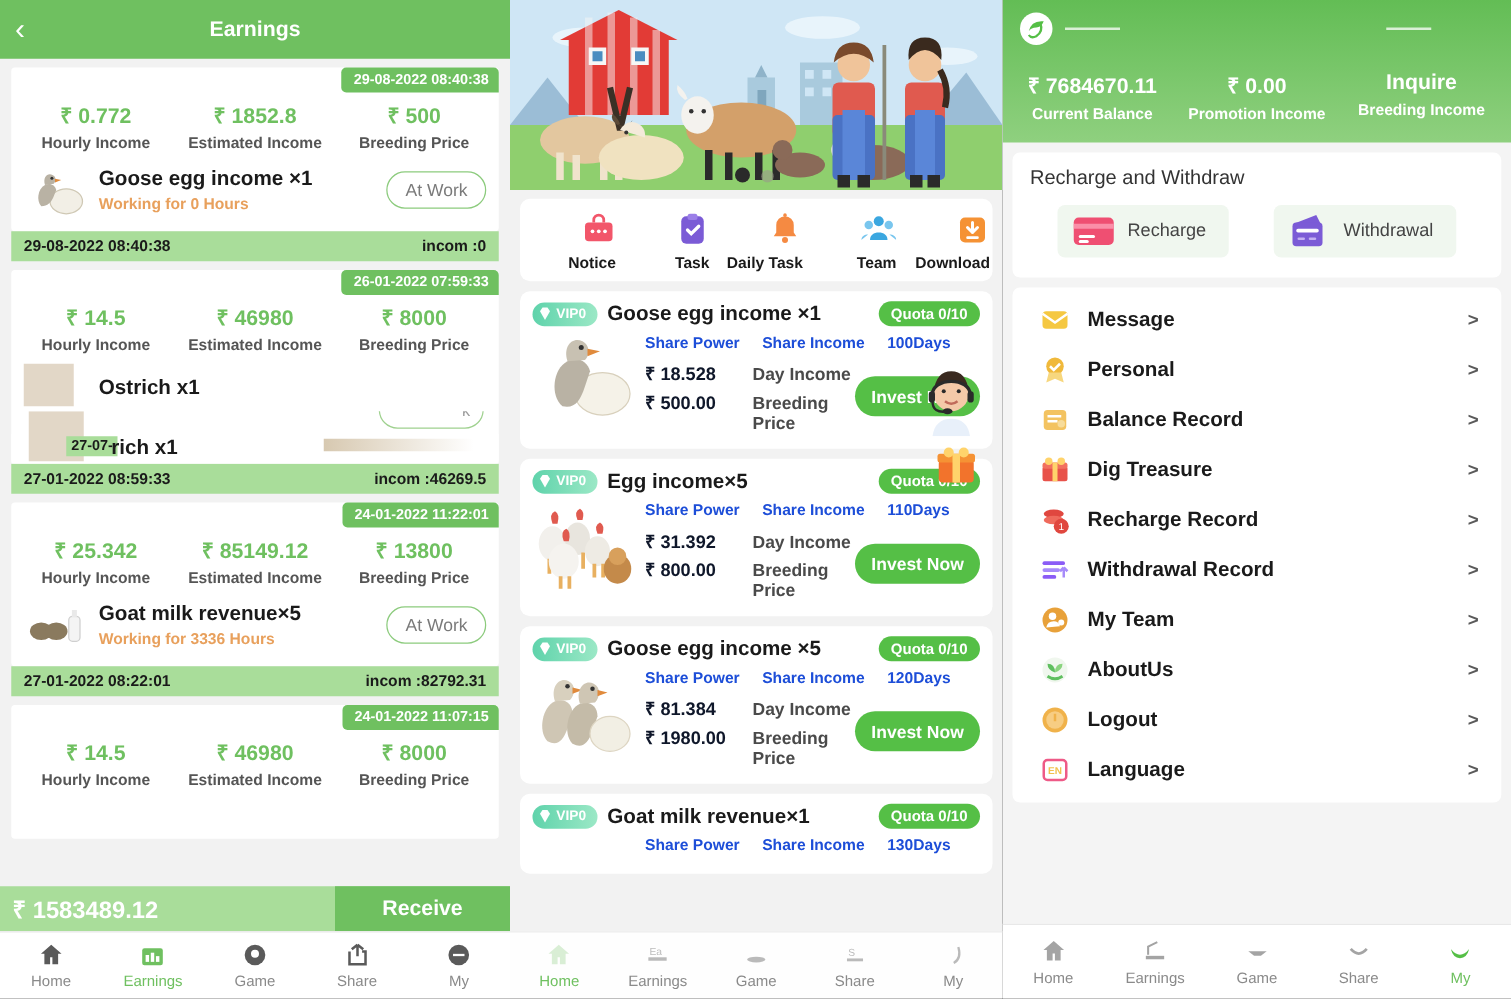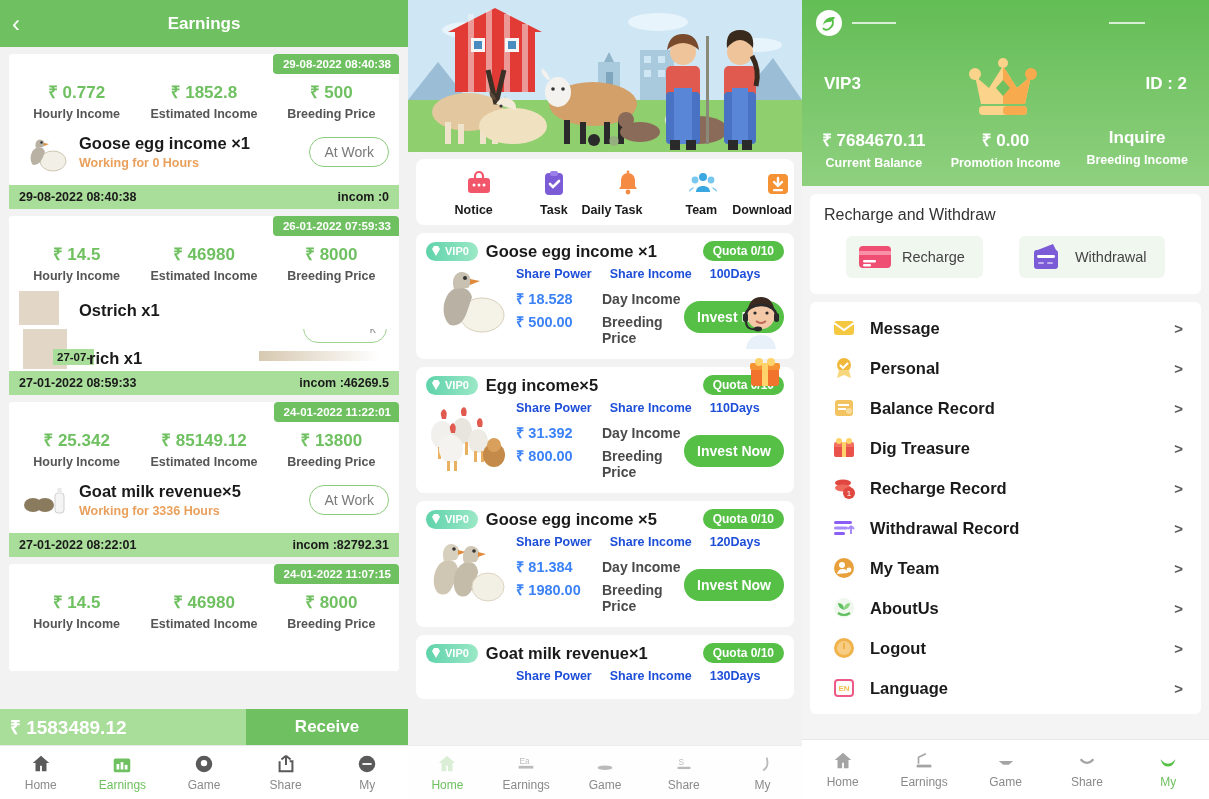--- a/index.html
+++ b/index.html
@@ -64,21 +64,21 @@
   }
   .glitch-smear { position: absolute; right: 20px; top: 22px; width: 120px; height: 10px;
     background: linear-gradient(90deg,#cdbb9d,#ffffff); opacity: .8; }
 
   .p1-total {
     position: absolute; left: 0; bottom: 54px; width: 100%; height: 36px;
     background: #a9dd9a; display: flex; align-items: center; color: #fff;
   }
   .p1-total-amt { flex: 1; padding-left: 10px; font-size: 19px; font-weight: bold; }
   .p1-total-btn {
-    width: 162px; height: 36px; background: #6fc060; color: #fff;
+    width: 140px; height: 36px; background: #6fc060; color: #fff;
     display: flex; align-items: center; justify-content: center;
     font-size: 17px; font-weight: bold; cursor: pointer;
   }
 
   
   .navbar {
     position: absolute; left: 0; bottom: 0; width: 100%; height: 54px;
     background: #fff; display: flex; border-top: 1px solid #e8e8e8;
   }
   .nav-item {
@@ -112,21 +112,21 @@
     background: #55bf46; color: #fff; font-size: 12px; font-weight: bold;
     padding: 3px 10px; border-radius: 10px; flex: none;
   }
   .inv-main { display: flex; margin-top: 2px; }
   .inv-thumb { width: 86px; height: 76px; flex: none; position: relative; }
   .inv-right { flex: 1; padding-left: 4px; }
   .inv-meta { display: flex; gap: 18px; font-size: 12.5px; font-weight: bold; color: #1d4ed8; padding: 4px 0 4px 0; }
   .inv-rows { display: flex; align-items: center; }
   .inv-vals { flex: 1; }
   .inv-row { display: flex; align-items: baseline; gap: 10px; margin: 3px 0; }
-  .inv-val { color: #3b82f6; font-size: 14.5px; font-weight: bold; min-width: 76px; }
+  .inv-val { color: #0f172a; font-size: 14.5px; font-weight: bold; min-width: 76px; }
   .inv-lbl { color: #4a4a4a; font-size: 14px; font-weight: bold; }
   .inv-btn {
     background: #55bf46; color: #fff; font-size: 14px; font-weight: bold;
     padding: 8px 13px; border-radius: 16px; cursor: pointer; white-space: nowrap;
   }
   .float-cs { position: absolute; right: 6px; top: 62px; width: 54px; height: 54px; z-index: 5; cursor: pointer; }
   .float-gift { position: absolute; right: 12px; top: 122px; width: 34px; height: 34px; z-index: 5; cursor: pointer; }
   .p2-nav { position: absolute; left: 0; bottom: 0; width: 100%; height: 54px; background: rgba(255,255,255,.92);
     display: flex; border-top: 1px solid #ececec; }
   .p2-nav .nav-ico { opacity: .45; }
@@ -725,36 +725,20 @@
           <svg width="20" height="20" viewBox="0 0 20 20">
               <path d="M4 12 q2 -9 12 -8 q-2 5 -6 5 q-4 0 -6 3z" fill="#55bf46"></path>
               <path d="M13 5 q3 7 -3 11 q-4 2 -6 -1" stroke="#55bf46" stroke-width="1.8" fill="none"></path>
             </svg>
         </div>
         <div class="bar-dash" style="width:44px"></div>
         <div style="flex:1"></div>
         <div class="bar-dash" style="width:36px"></div>
         <div style="width:40px"></div>
       </div>
-      <div class="p3-vip">
-        <span class="p3-vip-l">VIP3</span>
-        <span class="p3-vip-c">
-          <svg width="76" height="68" viewBox="0 0 76 68">
-            <path d="M10 26 L24 38 L38 16 L52 38 L66 26 L60 54 L16 54z" fill="#fbd38a"></path>
-            <path d="M38 16 L52 38 L66 26 L60 54 L38 54z" fill="#f8ab4e"></path>
-            <circle cx="10" cy="24" r="6" fill="#fbd38a"></circle>
-              <circle cx="66" cy="24" r="6" fill="#f8ab4e"></circle>
-            <circle cx="38" cy="13" r="5" fill="#fbd38a"></circle>
-            <rect x="14" y="56" width="48" height="9" rx="4" fill="#fbd38a"></rect>
-            <rect x="38" y="56" width="24" height="9" rx="4" fill="#f8ab4e"></rect>
-            <path d="M38 30 l7 8 -7 8 -7 -8z" fill="#6fc060"></path>
-          </svg>
-        </span>
-        <span class="p3-vip-r">ID : 2</span>
-      </div>
       <div class="p3-stats">
         <div class="p3-stat">
           <div class="p3-stat-v">₹ 7684670.11</div>
           <div class="p3-stat-l">Current Balance</div>
         </div>
         <div class="p3-stat">
           <div class="p3-stat-v">₹ 0.00</div>
           <div class="p3-stat-l">Promotion Income</div>
         </div>
         <div class="p3-stat">

